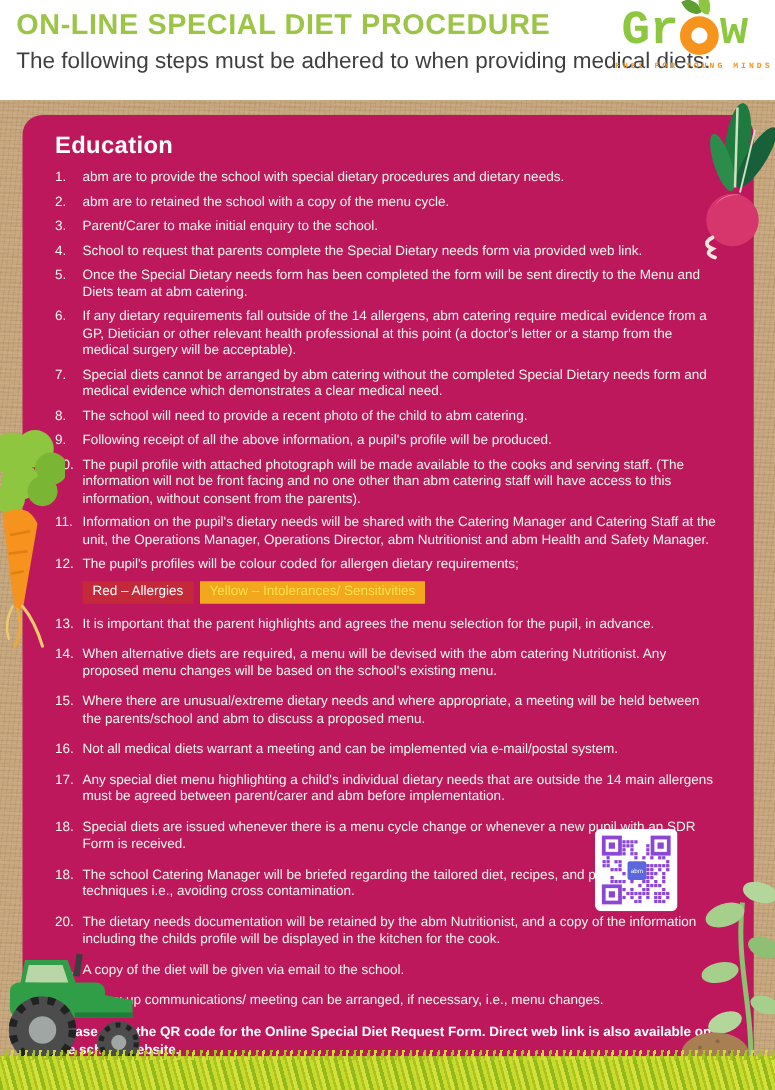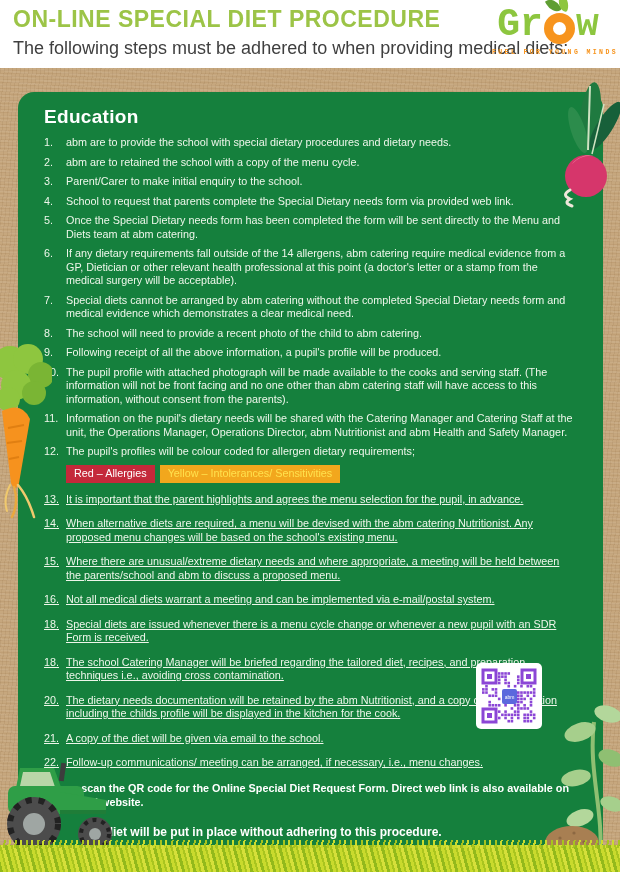--- a/index.html
+++ b/index.html
@@ -1,47 +1,47 @@
 <!DOCTYPE html>
 <html><head>
 <meta charset="utf-8">
 <style>
   html,body{margin:0;padding:0;}
   body{
     width:620px;height:872px;position:relative;overflow:hidden;
     font-family:"Liberation Sans", sans-serif;background:#ffffff;
   }
   
-  .header{position:absolute;left:0;top:0;width:620px;height:68px;background:#ffffff;z-index:6;}
+  .header{position:absolute;left:0;top:0;width:620px;height:80px;background:#ffffff;z-index:6;}
   .title{position:absolute;left:13px;top:6px;font-size:23px;font-weight:700;color:#9cc447;letter-spacing:.5px;}
   .subtitle{position:absolute;left:13px;top:38px;font-size:18px;color:#3f3f3f;}
   .logo{position:absolute;right:16px;top:2px;width:112px;height:62px;text-align:center;font-family:Liberation Mono, monospace;}
   .logo-row{position:relative;display:flex;align-items:center;justify-content:center;height:46px;}
   .logo-txt{font-size:38px;font-weight:700;color:#8dc63f;line-height:1;}
   .logo-o{width:13px;height:13px;border:9px solid #f7941d;border-radius:50%;display:inline-block;margin:6px 1px 0 1px;}
   .leaf{position:absolute;width:11px;height:15px;background:#8dc63f;border-radius:0 100% 20% 100%;}
   .leaf.l1{left:56px;top:-4px;transform:rotate(-30deg);background:#5f9e33;}
   .leaf.l2{left:66px;top:-6px;transform:rotate(14deg);}
   .tagline{font-size:6.5px;font-weight:700;letter-spacing:2.4px;color:#f7941d;margin-top:1px;white-space:nowrap;}
   
   .kraft{position:absolute;left:0;top:68px;width:620px;height:804px;z-index:0;
     background:
       repeating-linear-gradient(7deg, rgba(255,255,255,.06) 0 2px, rgba(0,0,0,0) 2px 5px),
       repeating-linear-gradient(96deg, rgba(120,85,45,.10) 0 1px, rgba(0,0,0,0) 1px 4px),
       repeating-linear-gradient(0deg, rgba(150,110,65,.14) 0 1px, rgba(0,0,0,0) 1px 3px),
       #c6a77e;
   }
   
-  .panel{position:absolute;left:18px;top:92px;width:585px;height:768px;background:#15803d;
+  .panel{position:absolute;left:18px;top:92px;width:585px;height:768px;background:#be185d;
     border-radius:16px;z-index:1;box-sizing:border-box;padding:14px 26px 0 26px;color:#eef6ea;}
   .panel h2{margin:0 0 8px 0;font-size:19px;font-weight:700;color:#ffffff;letter-spacing:.3px;}
   .list{list-style:none;margin:0;padding:0;}
   .item{display:flex;font-size:10.8px;line-height:13.5px;}
   .list-a .item{margin-bottom:6px;}
-  .list-b .item{margin-bottom:11px;text-decoration:underline;}
+  .list-b .item{margin-bottom:11px;}
   .num{width:22px;flex:0 0 22px;}
   .txt{flex:1;}
   .badge-row{margin:1px 0 10px 22px;font-size:10.8px;line-height:13px;}
   .badge{display:inline-block;padding:2px 8px 3px 8px;font-weight:400;}
   .badge.red{background:#c4293a;color:#ffffff;}
   .badge.yellow{background:#f2a71d;color:#ffe14d;margin-left:5px;text-align:right;}
   .note{font-size:10.8px;line-height:14px;font-weight:700;color:#ffffff;margin-top:3px;}
   .footer-line{margin-top:16px;width:440px;text-align:center;font-size:12px;font-weight:700;color:#ffffff;}
   
   .qr{position:absolute;left:476px;top:663px;width:66px;height:66px;}
@@ -165,20 +165,24 @@
       <li class="item">
         <span class="num">15.</span>
         <span class="txt">Where there are unusual/extreme dietary needs and where appropriate, a meeting will be held between the parents/school and abm to discuss a proposed menu.</span>
       </li>
 
       <li class="item">
         <span class="num">16.</span>
         <span class="txt">Not all medical diets warrant a meeting and can be implemented via e-mail/postal system.</span>
       </li>
 
+      <li class="item">
+        <span class="num">17.</span>
+        <span class="txt">Any special diet menu highlighting a child's individual dietary needs that are outside the 14 main allergens must be agreed between parent/carer and abm before implementation.</span>
+      </li>
 
       <li class="item">
         <span class="num">18.</span>
         <span class="txt">Special diets are issued whenever there is a menu cycle change or whenever a new pupil with an SDR Form is received.</span>
       </li>
 
       <li class="item">
         <span class="num">18.</span>
         <span class="txt">The school Catering Manager will be briefed regarding the tailored diet, recipes, and preparation techniques i.e., avoiding cross contamination.</span>
       </li>

